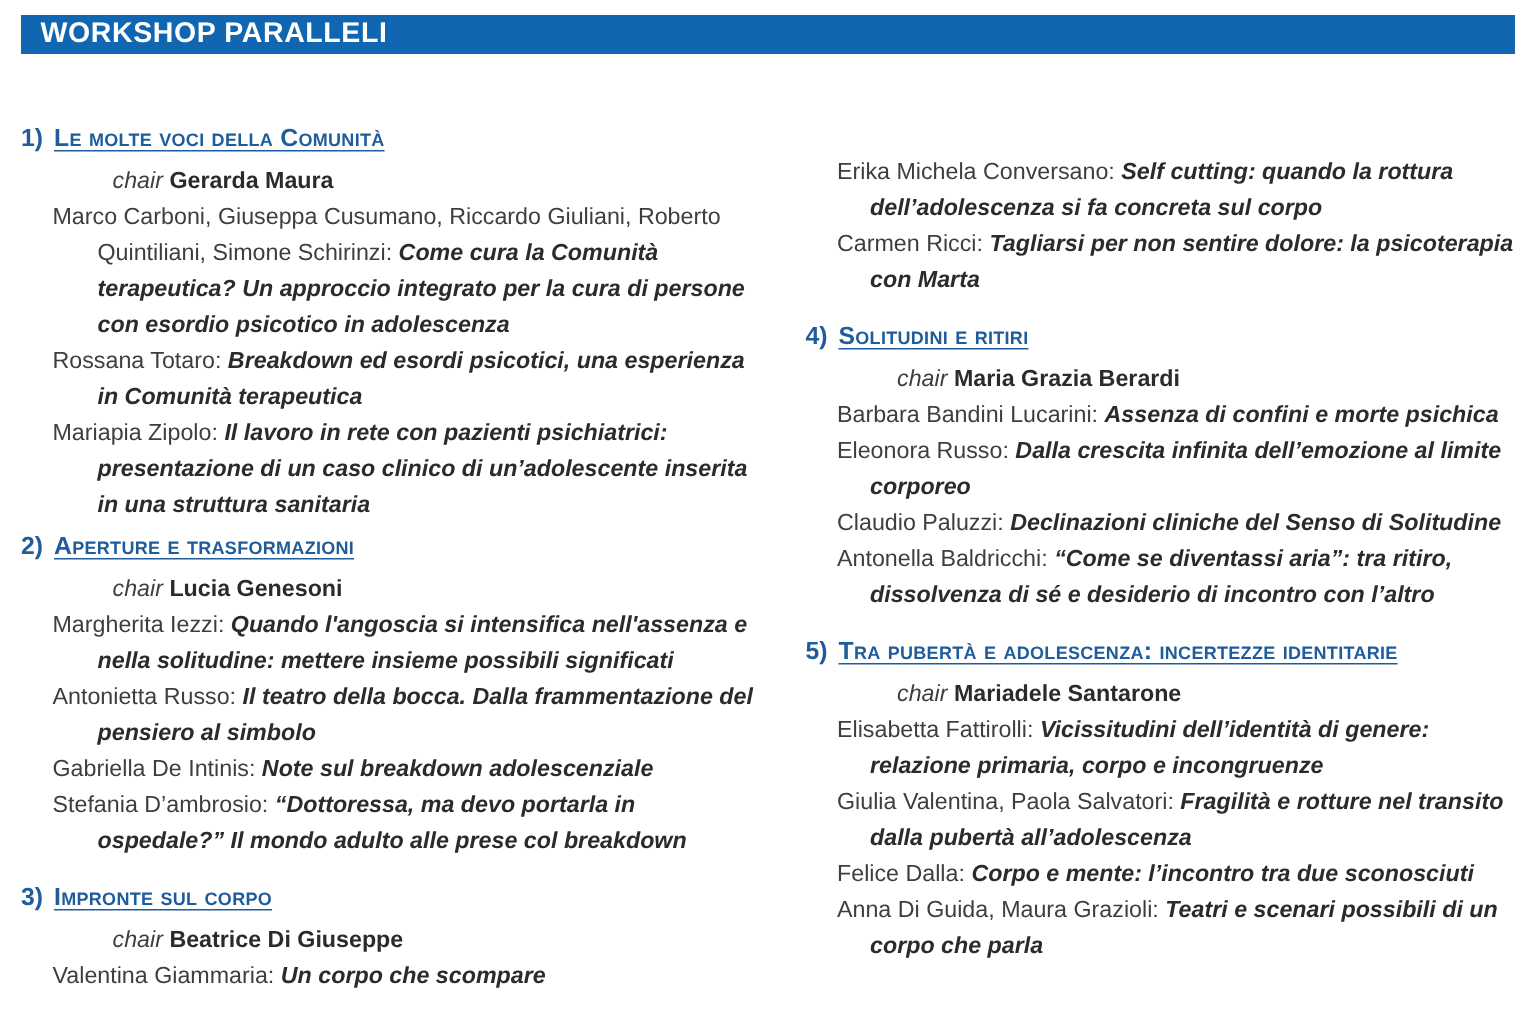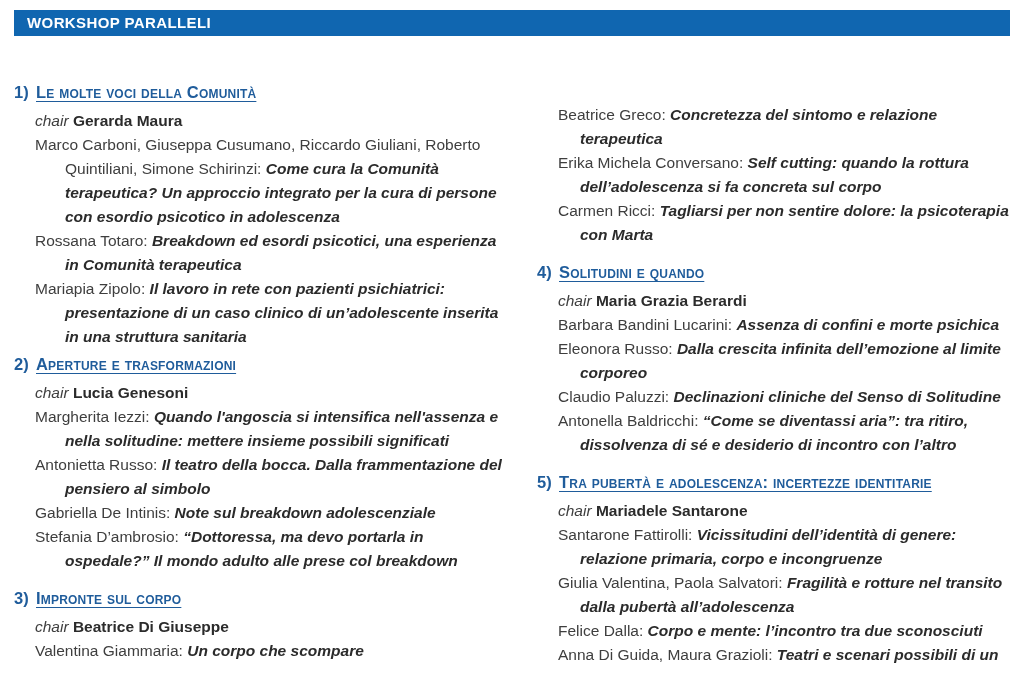--- a/index.html
+++ b/index.html
@@ -17,21 +17,21 @@
     color: #3e3e3e;
     -webkit-font-smoothing: antialiased;
   }
   .header-bar {
     margin: 10px 14px 0 14px;
     height: 26px;
     line-height: 26px;
     background: #1066b0;
     color: #ffffff;
     font-weight: 700;
-    font-size: 15px;
+    font-size: 19px;
     letter-spacing: 0.4px;
     padding-left: 13px;
     box-sizing: border-box;
   }
   .columns {
     display: flex;
     padding: 0 14px;
     align-items: flex-start;
   }
   .col-left {
@@ -63,21 +63,21 @@
     letter-spacing: 0.2px;
     text-decoration: underline;
     text-decoration-thickness: 1px;
     text-underline-offset: 3px;
     text-align: center;
   }
   .chair-line {
     margin: 0;
     padding-left: 21px;
   }
-  .chair-label { font-style: italic; color: #3e3e3e; }
+  .chair-label { font-style: italic; color: #3e3e3e; margin-left: 40px; }
   .chair-name { font-weight: 700; color: #2b2b2b; }
   .talk {
     margin: 0;
   }
   .col-left .talk {
     padding-left: 51px;
     text-indent: -30px;
   }
   .col-right .talk {
     padding-left: 43px;
@@ -140,49 +140,48 @@
         <span class="chair-name">Beatrice Di Giuseppe</span>
       </p>
       <p class="talk"><span class="speakers">Valentina Giammaria:</span> <span class="talk-title">Un corpo che scompare</span></p>
     </div>
 
   </div>
 
   <div class="col-right">
 
     <div>
-      <p class="talk"><span class="speakers">Beatrice Greco:</span> <span class="talk-title">Concretezza del sintomo e relazione terapeutica</span></p>
       <p class="talk"><span class="speakers">Erika Michela Conversano:</span> <span class="talk-title">Self cutting: quando la rottura dell’adolescenza si fa concreta sul corpo</span></p>
       <p class="talk"><span class="speakers">Carmen Ricci:</span> <span class="talk-title">Tagliarsi per non sentire dolore: la psicoterapia con Marta</span></p>
     </div>
 
     <div>
       <h2 class="session-heading">
         <span class="session-number">4)</span>
-        <span class="session-title">Solitudini e quando</span>
+        <span class="session-title">Solitudini e ritiri</span>
       </h2>
       <p class="chair-line">
         <span class="chair-label">chair</span>
         <span class="chair-name">Maria Grazia Berardi</span>
       </p>
       <p class="talk"><span class="speakers">Barbara Bandini Lucarini:</span> <span class="talk-title">Assenza di confini e morte psichica</span></p>
       <p class="talk"><span class="speakers">Eleonora Russo:</span> <span class="talk-title">Dalla crescita infinita dell’emozione al limite corporeo</span></p>
       <p class="talk"><span class="speakers">Claudio Paluzzi:</span> <span class="talk-title">Declinazioni cliniche del Senso di Solitudine</span></p>
       <p class="talk"><span class="speakers">Antonella Baldricchi:</span> <span class="talk-title">“Come se diventassi aria”: tra ritiro, dissolvenza di sé e desiderio di incontro con l’altro</span></p>
     </div>
 
     <div>
       <h2 class="session-heading">
         <span class="session-number">5)</span>
         <span class="session-title">Tra pubertà e adolescenza: incertezze identitarie</span>
       </h2>
       <p class="chair-line">
         <span class="chair-label">chair</span>
         <span class="chair-name">Mariadele Santarone</span>
       </p>
-      <p class="talk"><span class="speakers">Santarone Fattirolli:</span> <span class="talk-title">Vicissitudini dell’identità di genere: relazione primaria, corpo e incongruenze</span></p>
+      <p class="talk"><span class="speakers">Elisabetta Fattirolli:</span> <span class="talk-title">Vicissitudini dell’identità di genere: relazione primaria, corpo e incongruenze</span></p>
       <p class="talk"><span class="speakers">Giulia Valentina, Paola Salvatori:</span> <span class="talk-title">Fragilità e rotture nel transito dalla pubertà all’adolescenza</span></p>
       <p class="talk"><span class="speakers">Felice Dalla:</span> <span class="talk-title">Corpo e mente: l’incontro tra due sconosciuti</span></p>
       <p class="talk"><span class="speakers">Anna Di Guida, Maura Grazioli:</span> <span class="talk-title">Teatri e scenari possibili di un corpo che parla</span></p>
     </div>
 
   </div>
 </div>
 
 </body></html>

